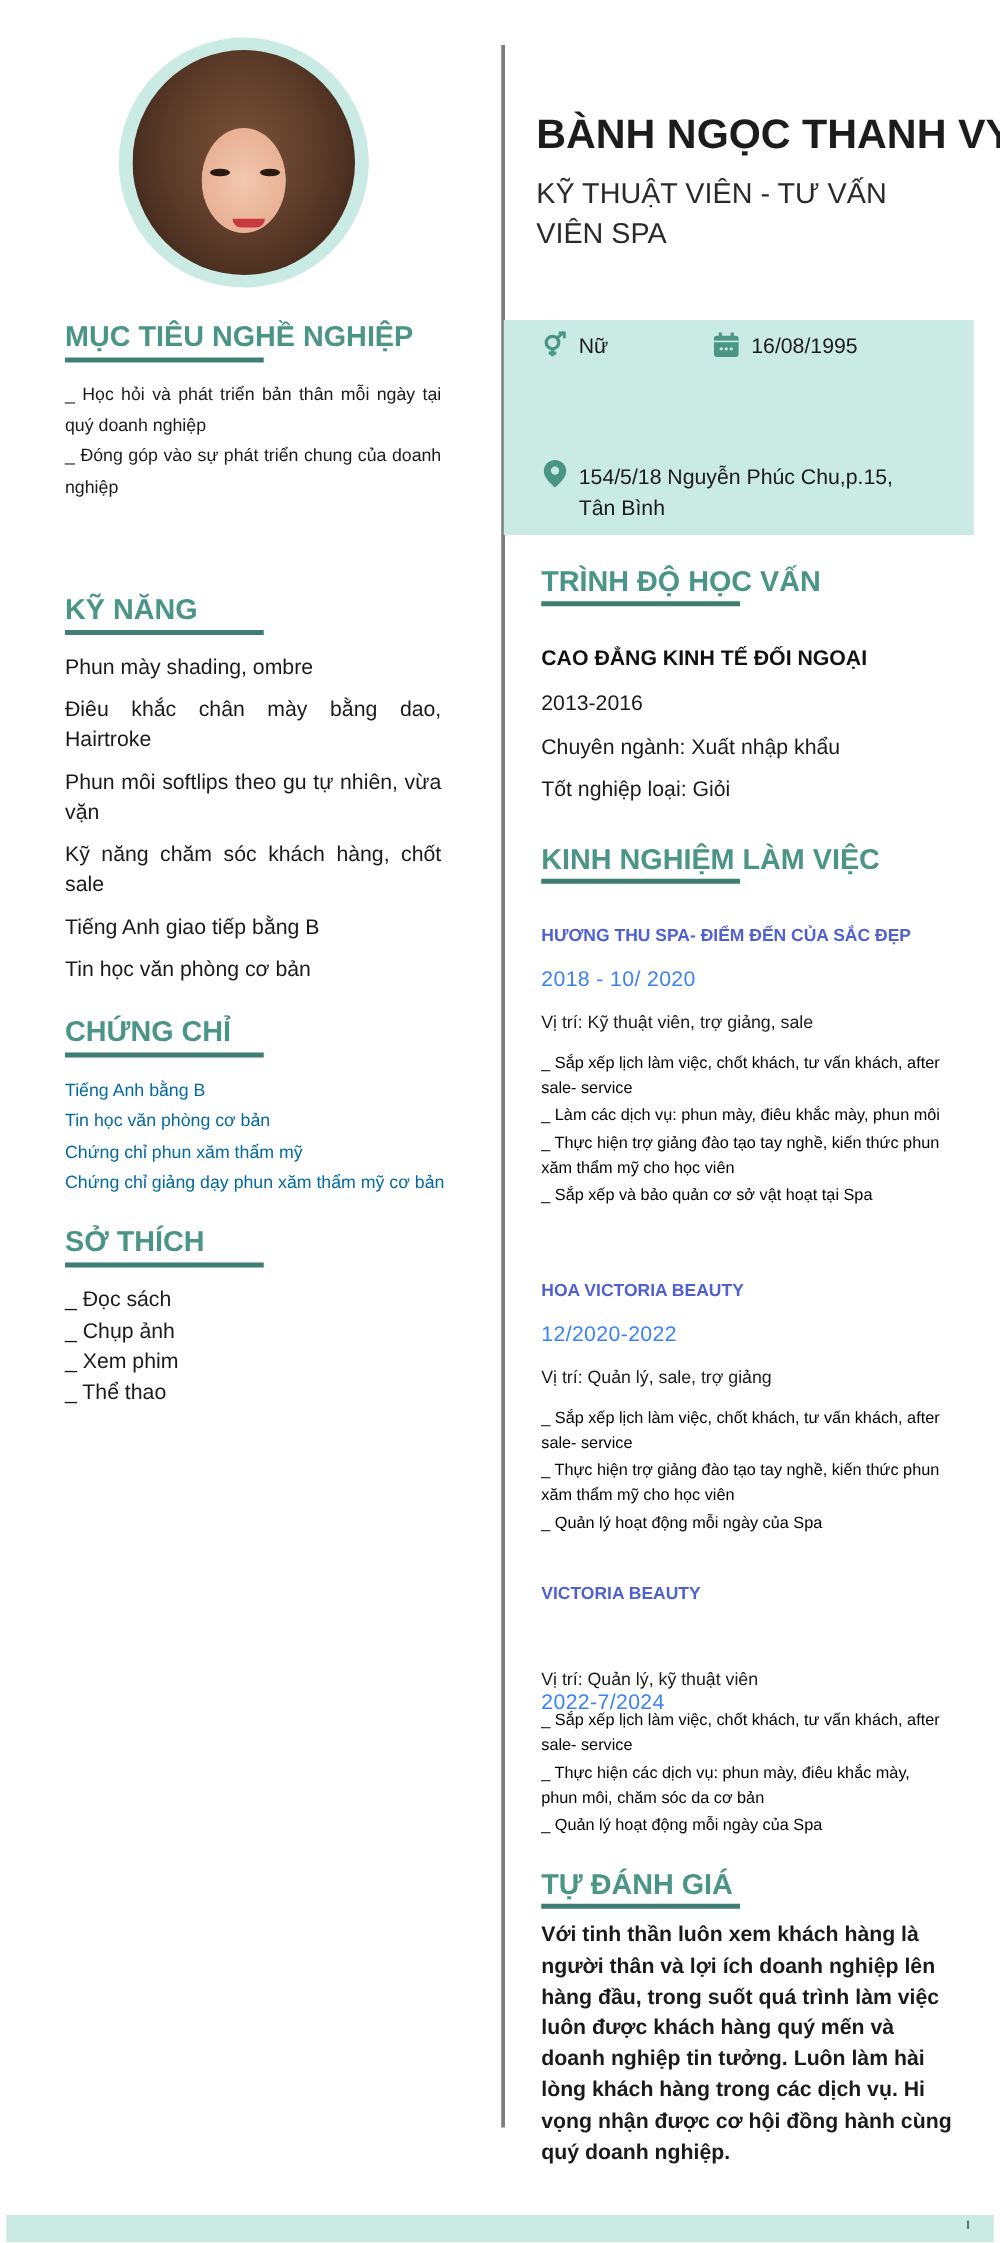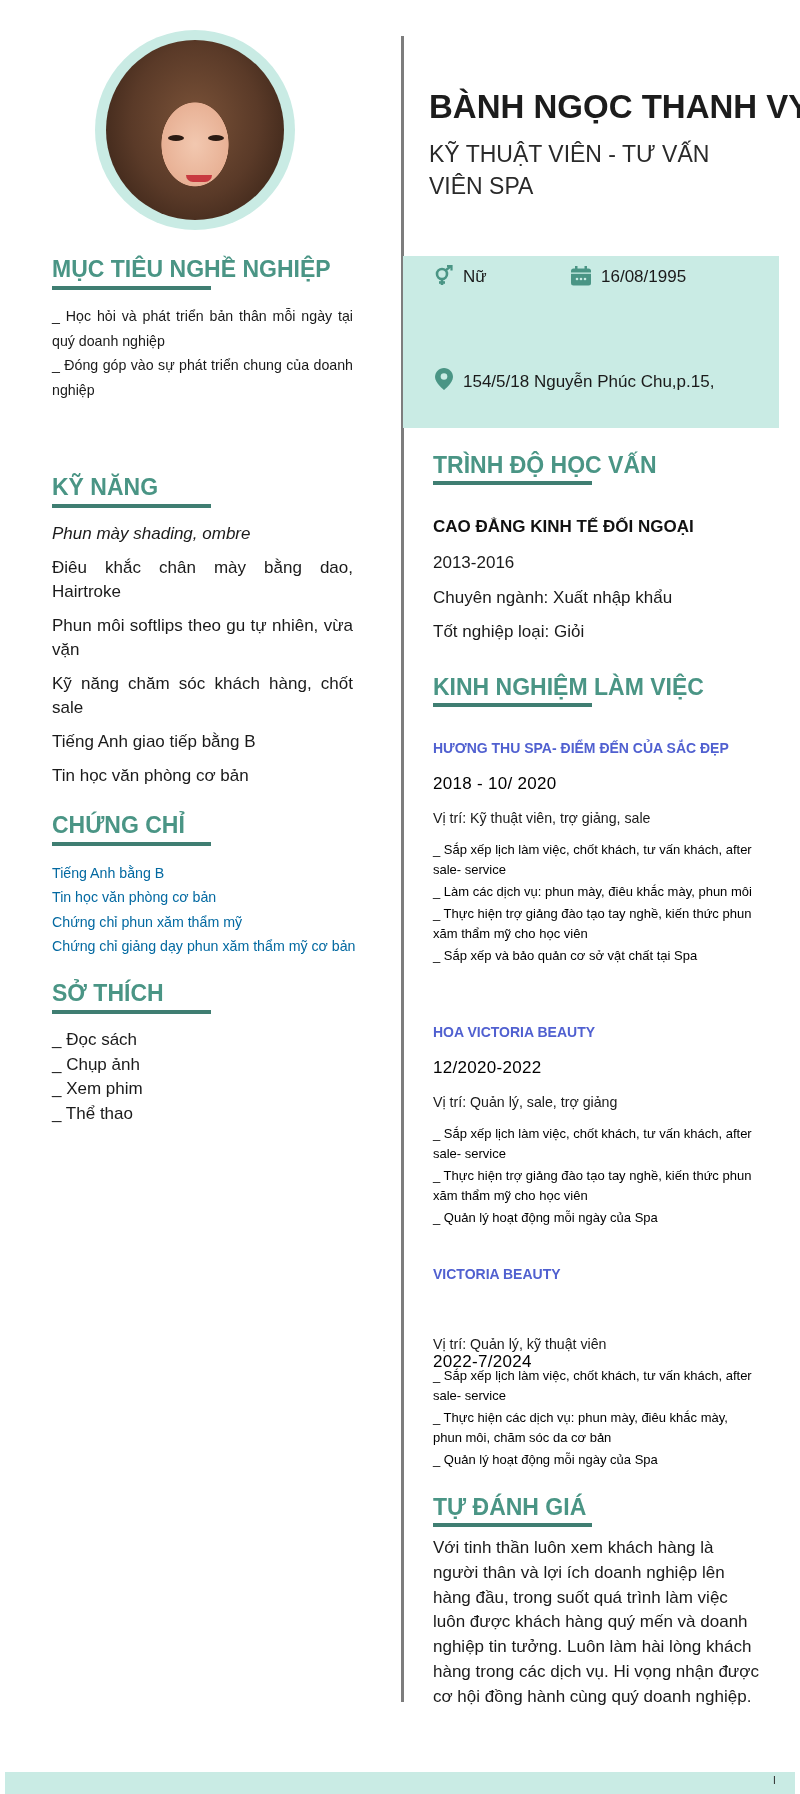--- a/index.html
+++ b/index.html
@@ -34,24 +34,24 @@
   .role { left:429px; top:138px; width:340px; font-size:23px; line-height:32px; color:#2a2a2a; }
 
   .info-band { left:403px; top:256px; width:376px; height:172px; background:#c9ebe4; }
   .info-text { font-size:17px; color:#1a1a1a; white-space:nowrap; }
   .icon { color:#4a9585; }
 
   
   .edu-school { font-size:17px; font-weight:bold; color:#111; white-space:nowrap; }
   .r-line { font-size:17px; color:#1a1a1a; white-space:nowrap; }
   .company { font-size:14px; font-weight:bold; color:#5060d0; white-space:nowrap; }
-  .period { font-size:17px; color:#000000; white-space:nowrap; letter-spacing:0.3px; }
+  .period { font-size:17px; color:#3b82f6; white-space:nowrap; letter-spacing:0.3px; }
   .pos { font-size:14.2px; color:#1a1a1a; white-space:nowrap; }
   .duty { font-size:13px; line-height:20px; color:#000000; width:320px; }
-  .summary { font-size:17px; line-height:24.8px; color:#1a1a1a; width:330px; }
+  .summary { font-size:17px; line-height:24.8px; color:#1a1a1a; width:330px;font-weight:bold; }
 
   .footer { left:5px; top:1772px; width:790px; height:22px; background:#c9ebe4; }
   .footer-mark { font-size:10px; color:#222; }
 </style>
 </head>
 <body>
 
 <div class="abs avatar-ring"></div>
 <div class="abs avatar">
   <span class="eye" style="left:62px;"></span>
@@ -67,21 +67,21 @@
   <div class="abs left-text" style="left:52px; top:304px; width:301px;">
     <div>_ Học hỏi và phát triển bản thân mỗi ngày tại quý doanh nghiệp</div>
     <div>_ Đóng góp vào sự phát triển chung của doanh nghiệp</div>
   </div>
 </section>
 
 <section>
   <div class="abs sec-title" style="left:52px; top:474px;">KỸ NĂNG</div>
   <div class="abs sec-underline" style="left:52px; top:504px;"></div>
   <div class="abs" style="left:52px; top:522px; width:301px;">
-    <div class="skill" style="margin-bottom:10px;font-style:italic;">Phun mày shading, ombre</div>
+    <div class="skill" style="margin-bottom:10px;">Phun mày shading, ombre</div>
     <div class="skill" style="margin-bottom:10px;">Điêu khắc chân mày bằng dao, Hairtroke</div>
     <div class="skill" style="margin-bottom:10px;">Phun môi softlips theo gu tự nhiên, vừa vặn</div>
     <div class="skill" style="margin-bottom:10px;">Kỹ năng chăm sóc khách hàng, chốt sale</div>
     <div class="skill" style="margin-bottom:10px;">Tiếng Anh giao tiếp bằng B</div>
     <div class="skill">Tin học văn phòng cơ bản</div>
   </div>
 </section>
 
 <section>
   <div class="abs sec-title" style="left:52px; top:812px;">CHỨNG CHỈ</div>
@@ -135,20 +135,21 @@
 <span class="abs info-text" style="left:601px; top:267px;">16/08/1995</span>
 
 <span class="abs icon" style="left:435px; top:368px; width:18px; height:22px;">
   <svg width="18" height="22" viewBox="0 0 18 22">
     <path d="M9 0 C4 0 0 4 0 9 C0 15 9 22 9 22 C9 22 18 15 18 9 C18 4 14 0 9 0 Z" fill="#4a9585"></path>
     <circle cx="9" cy="8.5" r="3.3" fill="#c9ebe4"></circle>
   </svg>
 </span>
 <div class="abs info-text" style="left:463px; top:369px; line-height:25px;">
   <div>154/5/18 Nguyễn Phúc Chu,p.15,</div>
+  <div>Tân Bình</div>
 </div>
 
 <section>
   <div class="abs sec-title" style="left:433px; top:452px;">TRÌNH ĐỘ HỌC VẤN</div>
   <div class="abs sec-underline" style="left:433px; top:481px;"></div>
   <div class="abs edu-school" style="left:433px; top:517px;">CAO ĐẲNG KINH TẾ ĐỐI NGOẠI</div>
   <div class="abs r-line" style="left:433px; top:553px;">2013-2016</div>
   <div class="abs r-line" style="left:433px; top:588px;">Chuyên ngành: Xuất nhập khẩu</div>
   <div class="abs r-line" style="left:433px; top:622px;">Tốt nghiệp loại: Giỏi</div>
 </section>
@@ -157,21 +158,21 @@
   <div class="abs sec-title" style="left:433px; top:674px;">KINH NGHIỆM LÀM VIỆC</div>
   <div class="abs sec-underline" style="left:433px; top:703px;"></div>
 
   <div class="abs company" style="left:433px; top:740px;">HƯƠNG THU SPA- ĐIỂM ĐẾN CỦA SẮC ĐẸP</div>
   <div class="abs period" style="left:433px; top:774px;">2018 - 10/ 2020</div>
   <div class="abs pos" style="left:433px; top:810px;">Vị trí: Kỹ thuật viên, trợ giảng, sale</div>
   <div class="abs" style="left:433px; top:840px;">
     <div class="duty">_ Sắp xếp lịch làm việc, chốt khách, tư vấn khách, after sale- service</div>
     <div class="duty" style="margin-top:2px;">_ Làm các dịch vụ: phun mày, điêu khắc mày, phun môi</div>
     <div class="duty" style="margin-top:2px;">_ Thực hiện trợ giảng đào tạo tay nghề, kiến thức phun xăm thẩm mỹ cho học viên</div>
-    <div class="duty" style="margin-top:2px;">_ Sắp xếp và bảo quản cơ sở vật chất tại Spa</div>
+    <div class="duty" style="margin-top:2px;">_ Sắp xếp và bảo quản cơ sở vật hoạt tại Spa</div>
   </div>
 
   <div class="abs company" style="left:433px; top:1024px;">HOA VICTORIA BEAUTY</div>
   <div class="abs period" style="left:433px; top:1058px;">12/2020-2022</div>
   <div class="abs pos" style="left:433px; top:1094px;">Vị trí: Quản lý, sale, trợ giảng</div>
   <div class="abs" style="left:433px; top:1124px;">
     <div class="duty">_ Sắp xếp lịch làm việc, chốt khách, tư vấn khách, after sale- service</div>
     <div class="duty" style="margin-top:2px;">_ Thực hiện trợ giảng đào tạo tay nghề, kiến thức phun xăm thẩm mỹ cho học viên</div>
     <div class="duty" style="margin-top:2px;">_ Quản lý hoạt động mỗi ngày của Spa</div>
   </div>

